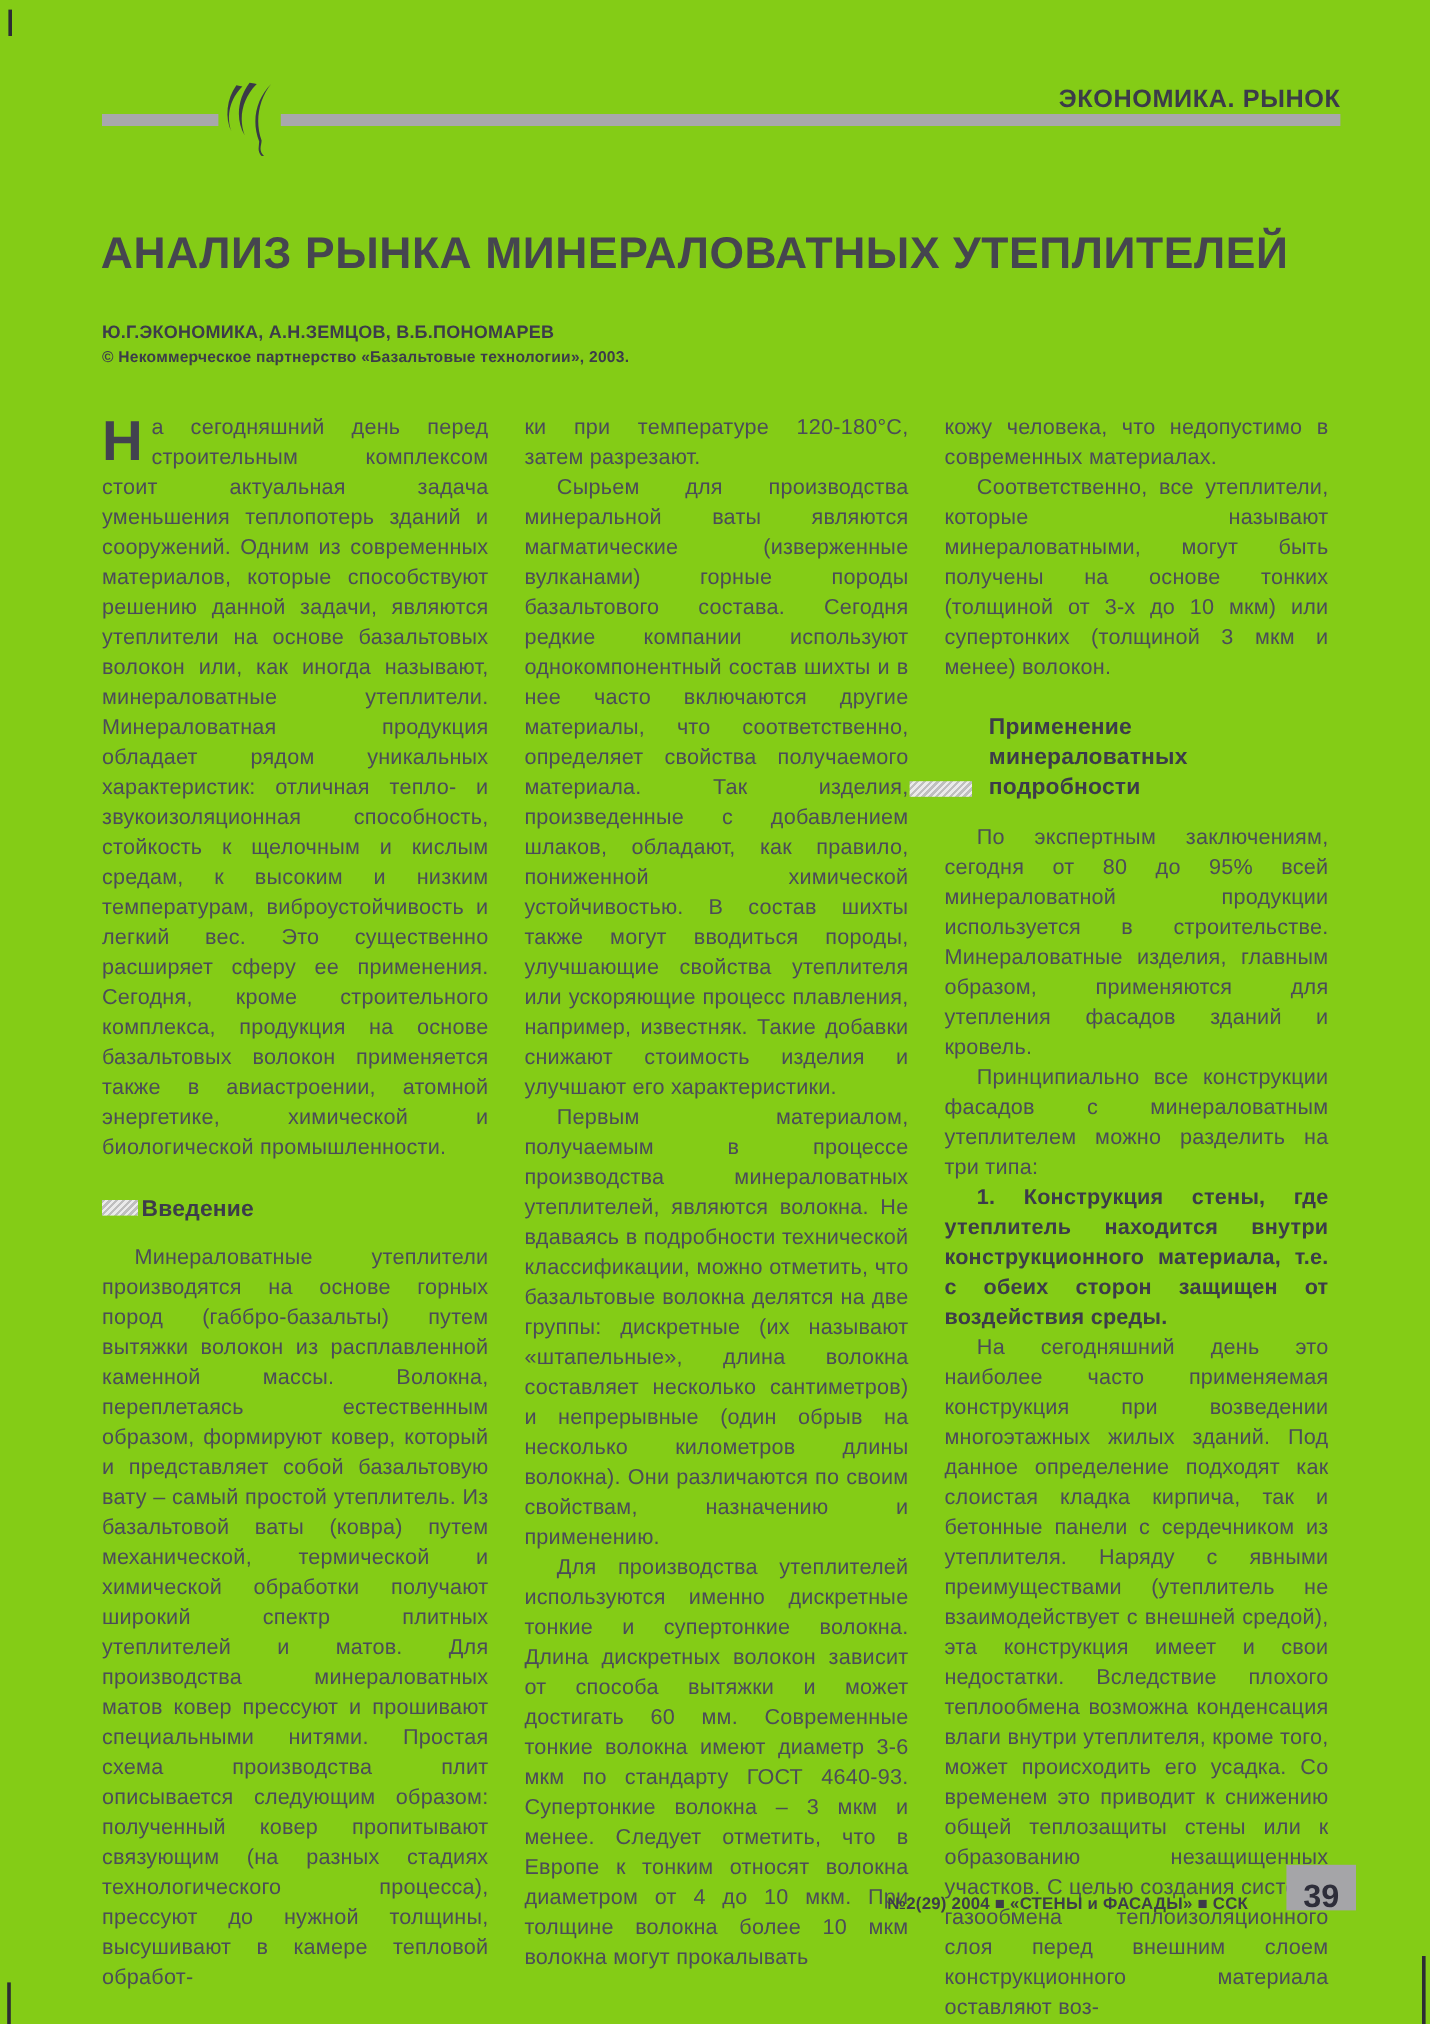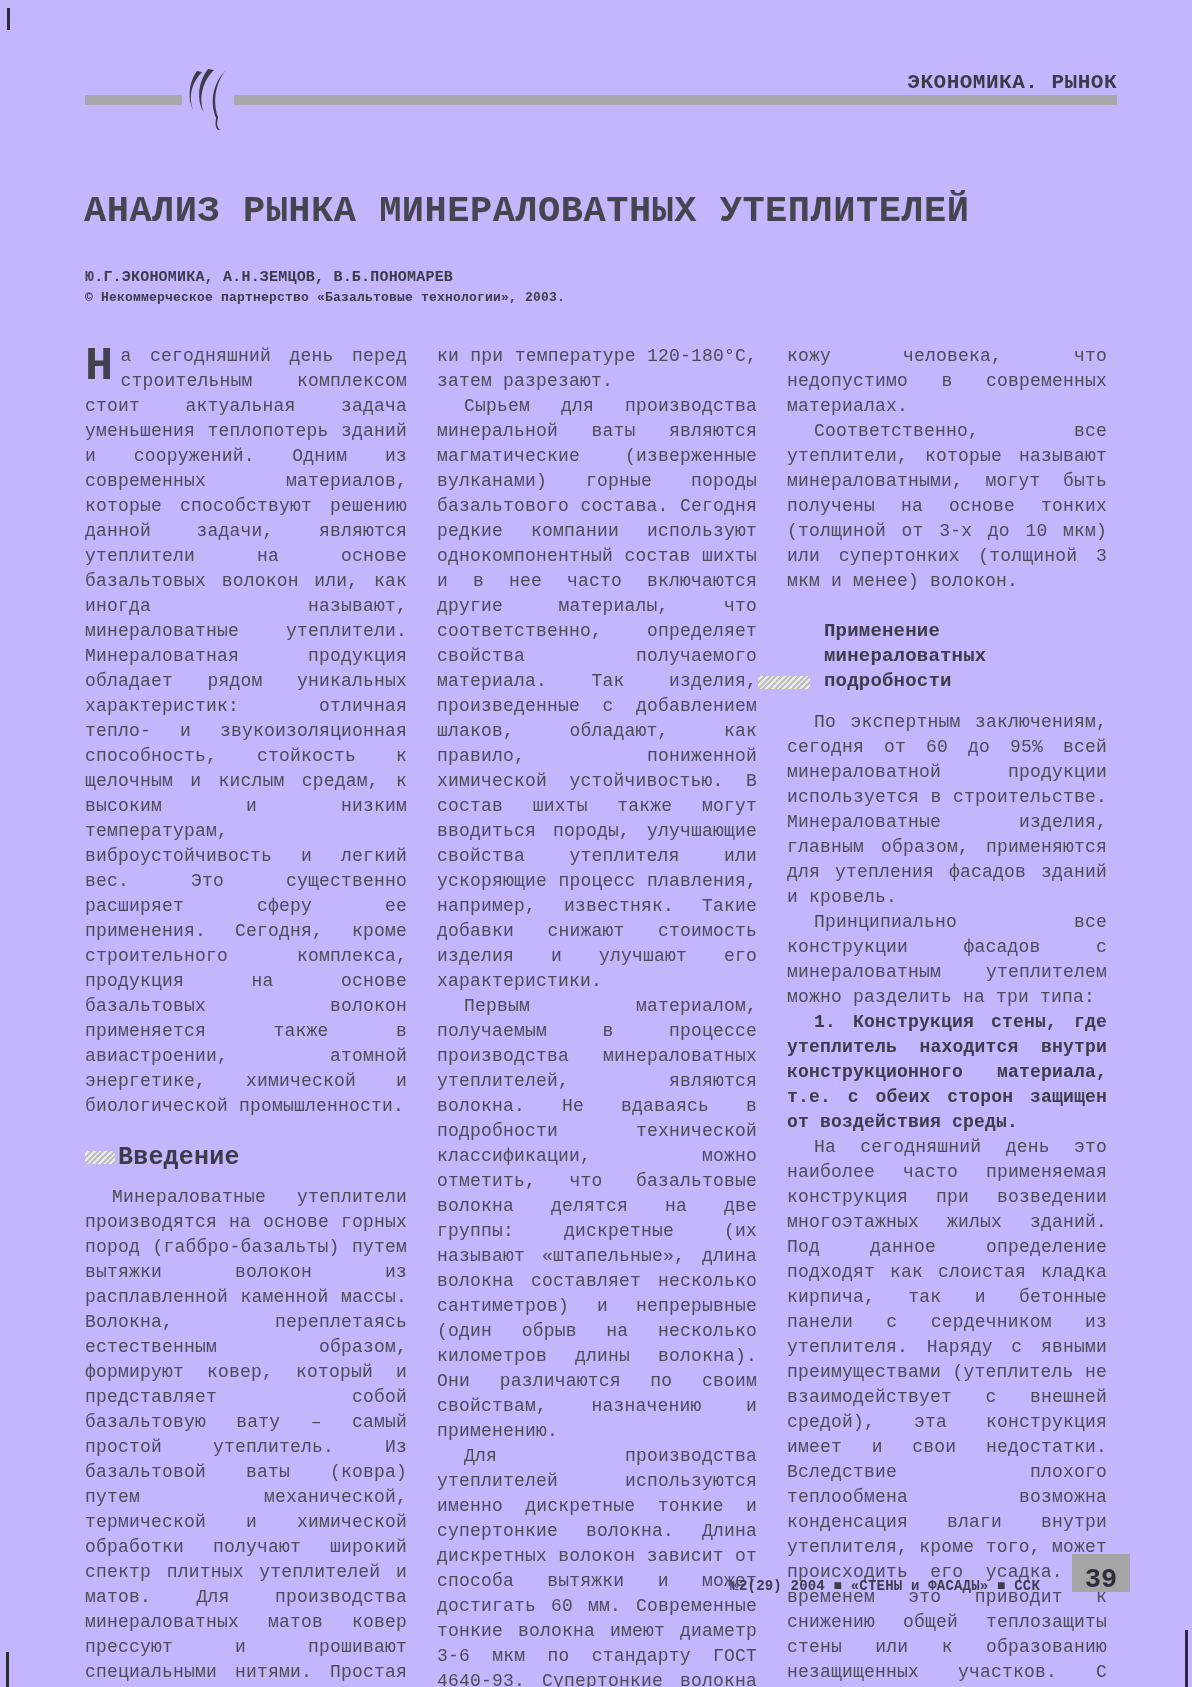--- a/index.html
+++ b/index.html
@@ -1,19 +1,19 @@
 <!DOCTYPE html>
 <html><head>
 <meta charset="utf-8">
 <style>
   html,body { margin:0; padding:0; background:#e8e8e8; }
   .page {
     position:relative; width:1192px; height:1687px; margin:0 auto;
-    background:#c4b5fd; overflow:hidden;
-    font-family:Liberation Mono, monospace;
+    background:#84cc16; overflow:hidden;
+    font-family:Liberation Sans, sans-serif;
   }
   
   .artifact { position:absolute; background:#2c2c34; }
   .artifact-tl { left:7px; top:8px; width:3px; height:22px; }
   .artifact-bl { left:6px; top:1652px; width:3px; height:35px; }
   .artifact-br { left:1185px; top:1630px; width:3px; height:57px; }
   
   .bar { position:absolute; background:#a8a8ab; height:10px; top:95px; }
   .bar-left  { left:85px;  width:97px; }
   .bar-right { left:234px; width:883px; }
@@ -51,21 +51,21 @@
   .col p.bold { font-weight:700; color:#3c3c4a; }
   .dropcap {
     float:left; font-size:47px; line-height:40px; font-weight:700;
     padding:3px 7px 0 0; color:#42424f;
   }
   .hatch {
     display:inline-block; width:30px; height:13px; margin-right:3px;
     background:repeating-linear-gradient(135deg,#bfbfbf 0,#bfbfbf 2px,#ebebeb 2px,#ebebeb 4px);
   }
   .subhead {
-    margin:26px 0 15px 0; font-size:25px; font-weight:700; color:#3c3c4a;
+    margin:26px 0 15px 0; font-size:19px; font-weight:700; color:#3c3c4a;
     text-align:left;
   }
   .subhead3 {
     position:relative; margin:25px 0 16px 0; padding-left:25px;
     font-size:19px; font-weight:700; color:#3c3c4a; text-align:left;
   }
   .subhead3 .hline { display:block;margin-left:12px; }
   .hatch3 {
     position:absolute; left:-29px; bottom:5px; width:52px; height:13px;
     background:repeating-linear-gradient(135deg,#bfbfbf 0,#bfbfbf 2px,#ebebeb 2px,#ebebeb 4px);
@@ -118,21 +118,21 @@
 
   <div class="col col3">
     <p class="first">кожу человека, что недопустимо в современных материалах.</p>
     <p>Соответственно, все утеплители, которые называют минераловатными, могут быть получены на основе тонких (толщиной от 3-х до 10 мкм) или супертонких (толщиной 3 мкм и менее) волокон.</p>
     <h2 class="subhead3">
       <span class="hline">Применение</span>
       <span class="hline">минераловатных</span>
       <span class="hline">подробности</span>
       <span class="hatch3"></span>
     </h2>
-    <p>По экспертным заключениям, сегодня от 60 до 95% всей минераловатной продукции используется в строительстве. Минераловатные изделия, главным образом, применяются для утепления фасадов зданий и кровель.</p>
+    <p>По экспертным заключениям, сегодня от 80 до 95% всей минераловатной продукции используется в строительстве. Минераловатные изделия, главным образом, применяются для утепления фасадов зданий и кровель.</p>
     <p>Принципиально все конструкции фасадов с минераловатным утеплителем можно разделить на три типа:</p>
     <p class="bold">1. Конструкция стены, где утеплитель находится внутри конструкционного материала, т.е. с обеих сторон защищен от воздействия среды.</p>
     <p>На сегодняшний день это наиболее часто применяемая конструкция при возведении многоэтажных жилых зданий. Под данное определение подходят как слоистая кладка кирпича, так и бетонные панели с сердечником из утеплителя. Наряду с явными преимуществами (утеплитель не взаимодействует с внешней средой), эта конструкция имеет и свои недостатки. Вследствие плохого теплообмена возможна конденсация влаги внутри утеплителя, кроме того, может происходить его усадка. Со временем это приводит к снижению общей теплозащиты стены или к образованию незащищенных участков. С целью создания системы газообмена теплоизоляционного слоя перед внешним слоем конструкционного материала оставляют воз-</p>
   </div>
 
   <div class="footer-info">№2(29) 2004 ■ «СТЕНЫ и ФАСАДЫ» ■ ССК</div>
   <div class="page-badge">39</div>
 
 </div>
 

